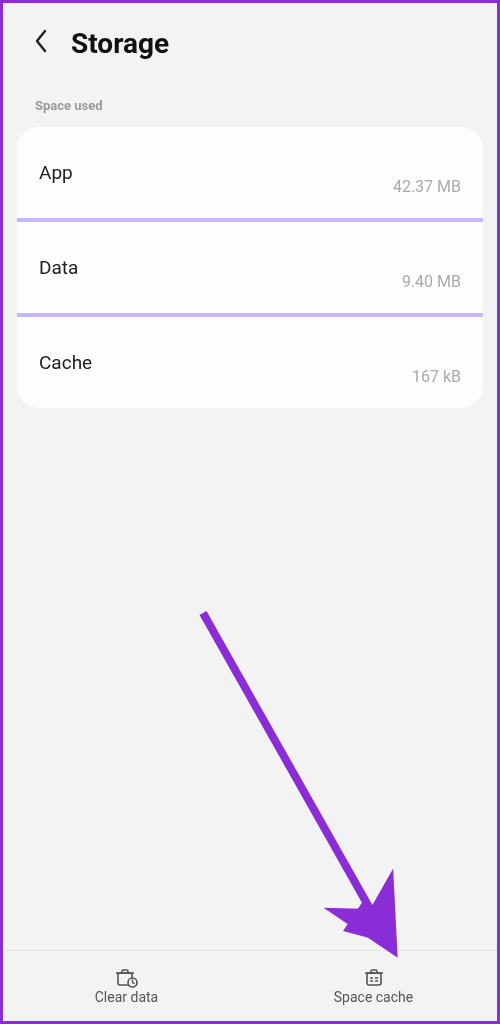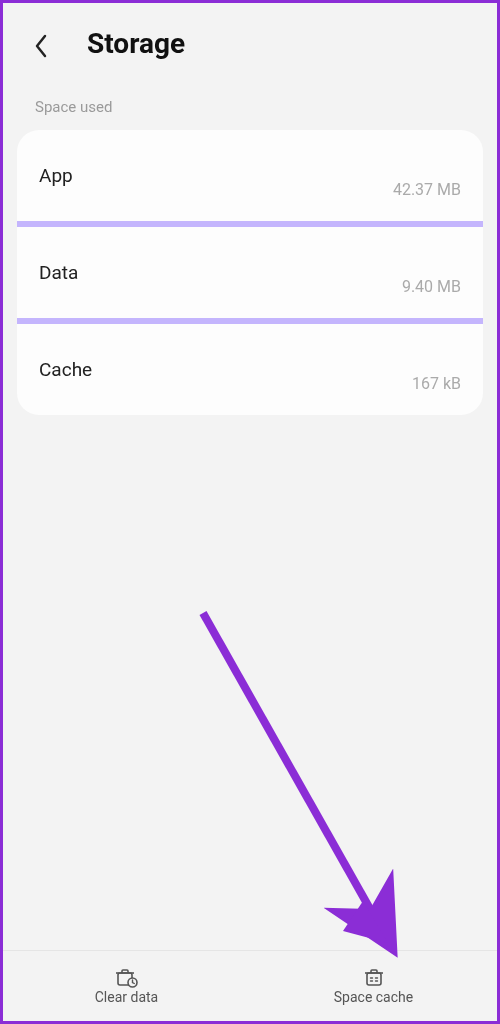--- a/index.html
+++ b/index.html
@@ -15,23 +15,23 @@
       width: 500px;
       height: 1024px;
       border: 3px solid #8b2dd6;
       background: #f3f3f3;
       position: relative;
       display: flex;
       flex-direction: column;
     }
     .header {
       display: flex;
-      align-items: flex-end;
+      align-items: flex-start;
       padding: 24px 24px 16px 24px;
-      gap: 32px;
+      gap: 16px;
     }
     .back-icon {
       width: 28px;
       height: 28px;
       display: flex;
       align-items: center;
       justify-content: center;
     }
     .page-title {
       font-size: 28px;
@@ -58,37 +58,37 @@
       font-size: 21px;
       font-weight: 500;
       color: #222;
     }
     .app-version {
       font-size: 15px;
       color: #9a9a9a;
       margin-top: 2px;
     }
     .section-label {
-      font-size: 15px;
+      font-size: 13px;
       color: #9a9a9a;
       padding: 22px 32px 6px 32px;
-      font-weight: 400;
+      font-weight: 700;
     }
     .card {
       background: #fdfdfd;
       margin: 8px 14px 0 14px;
       border-radius: 22px;
       overflow: hidden;
     }
     .row {
       display: flex;
       justify-content: space-between;
       align-items: center;
       padding: 22px 22px;
-      border-bottom: 6px solid #c4b5fd;
+      border-bottom: 4px solid #c4b5fd;
     }
     .row:last-child { border-bottom: none; }
     .row-label {
       font-size: 19px;
       color: #222;
     }
     .row-value {
       font-size: 16px;
       color: #aaa;
       margin-top: 28px;

